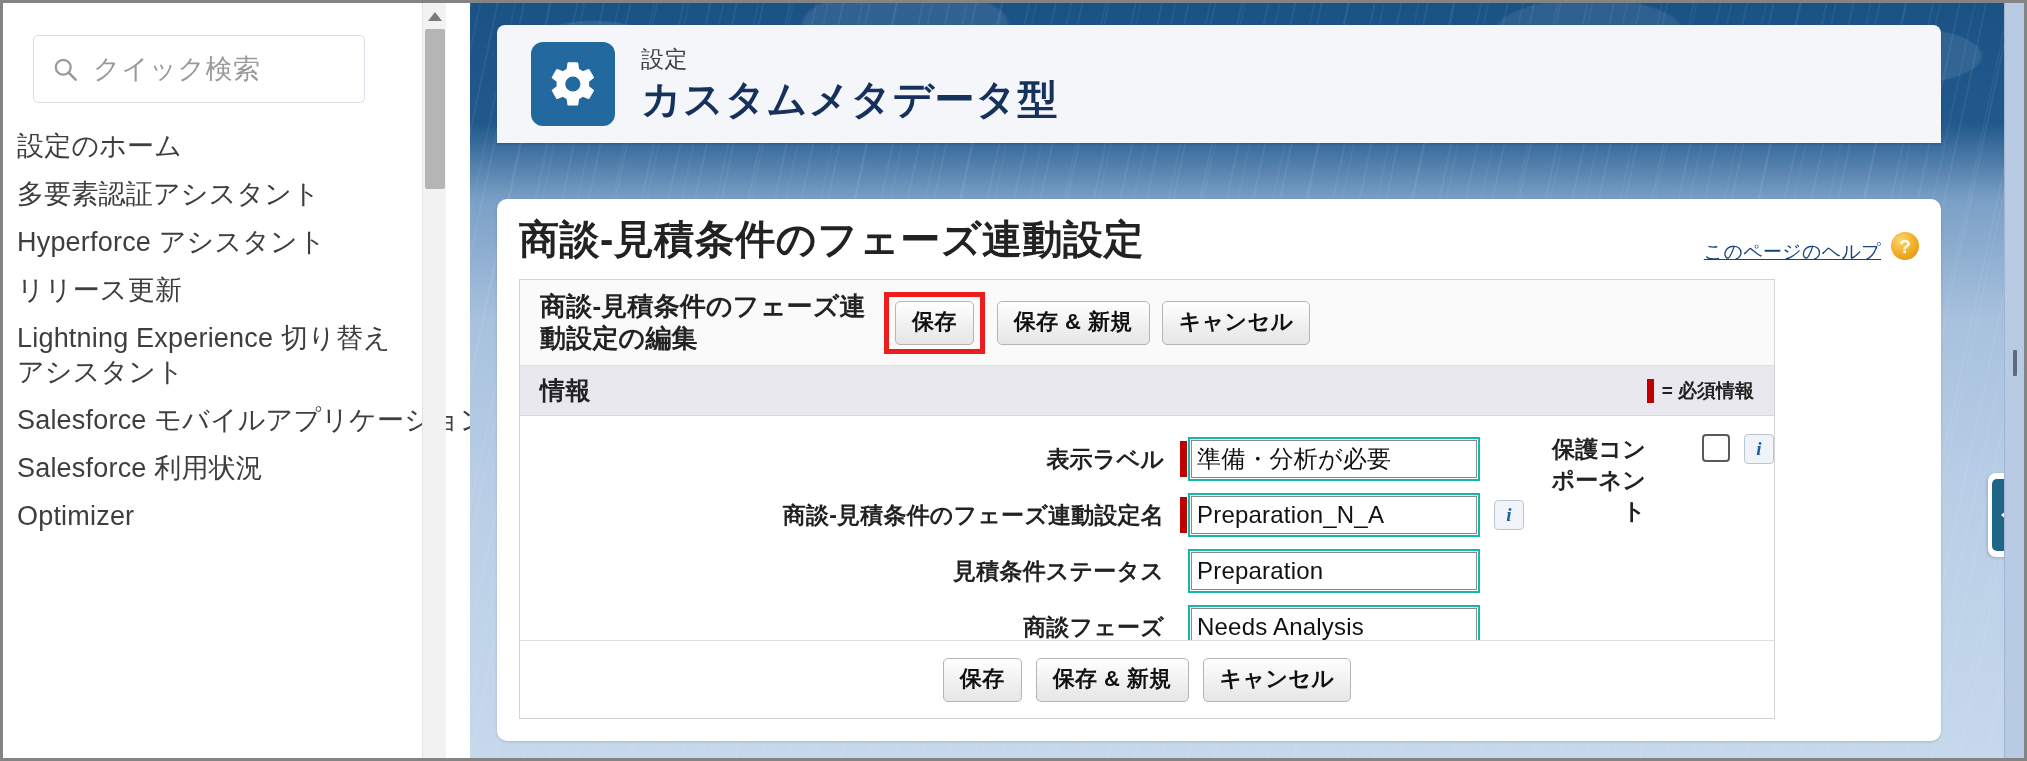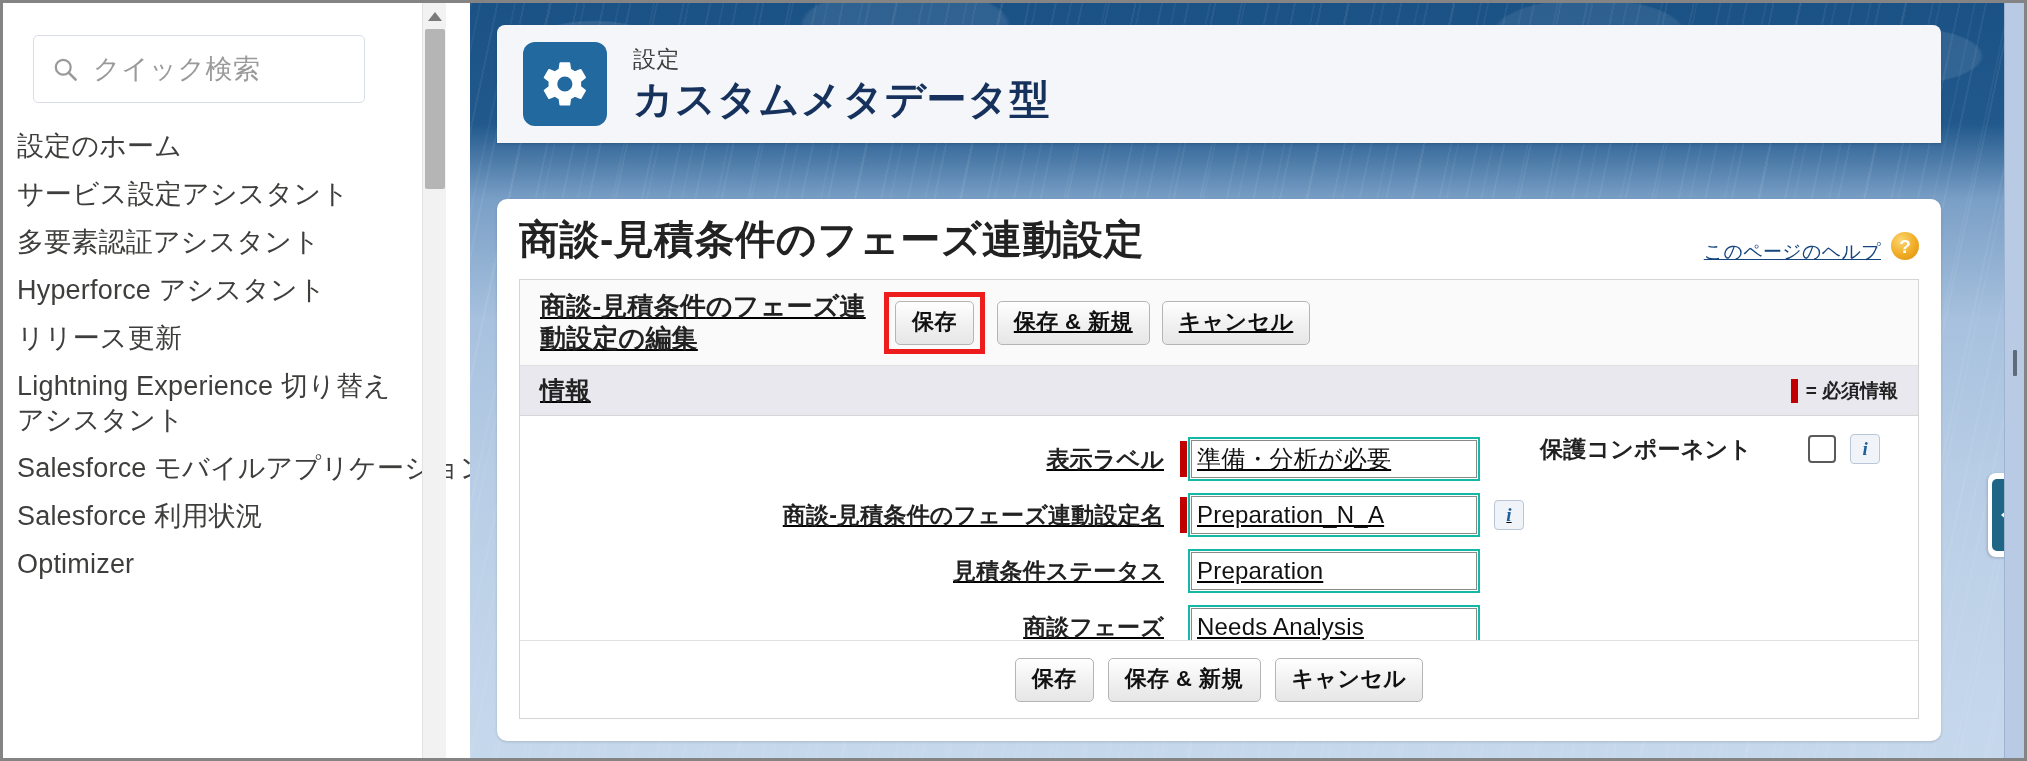--- a/index.html
+++ b/index.html
@@ -137,21 +137,21 @@
   
   .header-card {
     position: absolute;
     left: 27px; top: 22px;
     width: 1444px; height: 118px;
     background: #f4f6f9;
     border-radius: 8px 8px 0 0;
     box-shadow: 0 1px 3px rgba(0,0,0,0.16);
     display: flex;
     align-items: center;
-    padding-left: 26px;
+    padding-left: 34px;
   }
   .gear-tile {
     width: 84px; height: 84px;
     background: #21699e;
     border-radius: 12px;
     display: flex; align-items: center; justify-content: center;
     flex: 0 0 auto;
   }
   .gear-tile svg { display: block; }
   .header-text { margin-left: 26px; }
@@ -215,24 +215,23 @@
     font-size: 19px;
     font-weight: bold;
     display: flex; align-items: center; justify-content: center;
     line-height: 1;
   }
 
   
   .form-panel {
     position: absolute;
     left: 22px; top: 80px;
-    width: 1400px; height: 440px;
+    width: 1256px; height: 440px;
     border: 1px solid #d4d4d4;
     background: #ffffff;
-    text-decoration: underline;
   }
 
   .form-head {
     position: relative;
     min-height: 86px;
     background: #fafafa;
     border-bottom: 1px solid #e0e0e0;
     display: flex;
     align-items: center;
     padding: 8px 0 8px 20px;
@@ -355,23 +354,22 @@
     font-weight: bold;
     font-style: italic;
     font-family: "Liberation Serif", serif;
     display: flex; align-items: center; justify-content: center;
     cursor: pointer;
     flex: 0 0 auto;
   }
 
   .right-col {
     position: absolute;
-    left: 1020px; top: 8px;
-    display: flex;
-    align-items: center;
+    left: 1020px; top: 18px;
+    display: flex;
     height: 50px;
   }
   .right-col .field-label { width: auto; padding-right: 0; }
   .cb {
     width: 28px; height: 28px;
     border: 2px solid #5a5a5a;
     border-radius: 4px;
     background: #ffffff;
     margin-left: 56px;
     cursor: pointer;
@@ -444,21 +442,20 @@
           <svg width="27" height="27" viewBox="0 0 24 24">
             <circle cx="10" cy="10" r="6.6" fill="none" stroke="#5b5b5b" stroke-width="2"></circle>
             <line x1="14.8" y1="14.8" x2="21" y2="21" stroke="#5b5b5b" stroke-width="2.4" stroke-linecap="round"></line>
           </svg>
         </span>
         <input class="search-input" type="text" placeholder="クイック検索" style="">
       </div>
 
       <div class="nav-list">
         <div class="nav-item">設定のホーム</div>
-        <div class="nav-item">サービス設定アシスタント</div>
         <div class="nav-item">多要素認証アシスタント</div>
         <div class="nav-item">Hyperforce アシスタント</div>
         <div class="nav-item">リリース更新</div>
         <div class="nav-item wrap">Lightning Experience 切り替えアシスタント</div>
         <div class="nav-item">Salesforce モバイルアプリケーション</div>
         <div class="nav-item">Salesforce 利用状況</div>
         <div class="nav-item">Optimizer</div>
       </div>
 
       <div class="sb-track">

